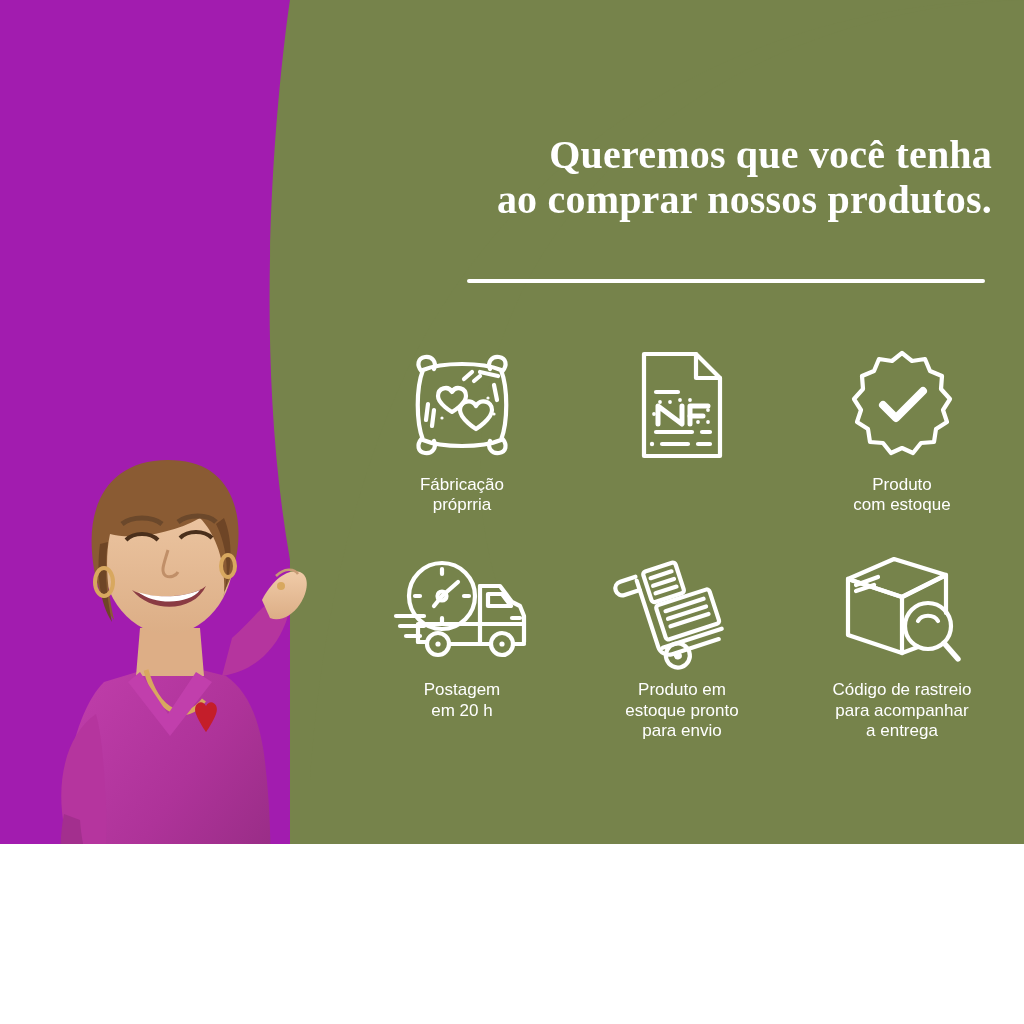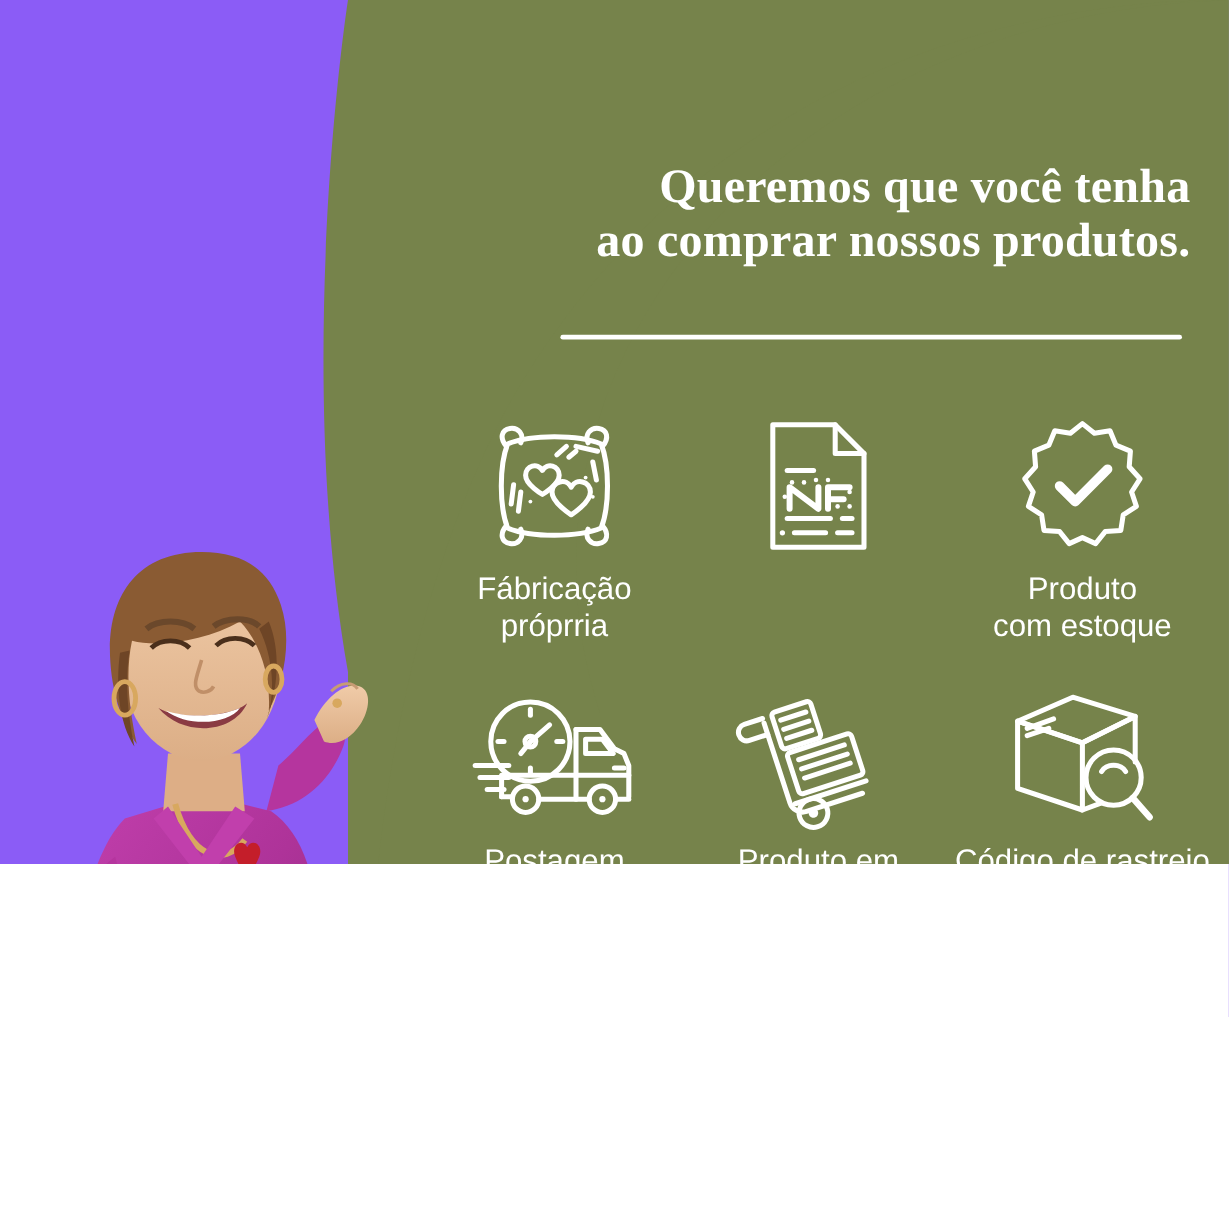--- a/index.html
+++ b/index.html
@@ -2,21 +2,21 @@
 <html><head>
 <meta charset="utf-8">
 <style>
   html,body{margin:0;padding:0;}
   body{
     width:1024px;height:1024px;
     background:#ffffff;
     font-family:"Liberation Sans", sans-serif;
     overflow:hidden;
   }
-  .stage{position:relative;width:1024px;height:720px;background:#8b5cf6;overflow:hidden;}
+  .stage{position:relative;width:1024px;height:844px;background:#a21caf;overflow:hidden;}
 
   
   .green-panel{
     position:absolute;
     left:250px; top:0px;
     width:774px; height:966px;
     overflow:visible;
   }
   .green-panel svg{display:block;}
 
@@ -63,21 +63,21 @@
     justify-content:flex-start;
   }
   .feature-icon{
     width:132px;height:122px;
     display:flex;align-items:center;justify-content:center;
   }
   .feature-icon svg{display:block;overflow:visible;}
   .feature-label{
     margin-top:9px;
     color:#ffffff;
-    font-size:26px;
+    font-size:17px;
     line-height:1.19;
     text-align:center;
     font-family:"Liberation Sans", sans-serif;
     white-space:pre-line;
   }
 
   
   .logo{
     position:absolute;
     left:545px; top:858px;

